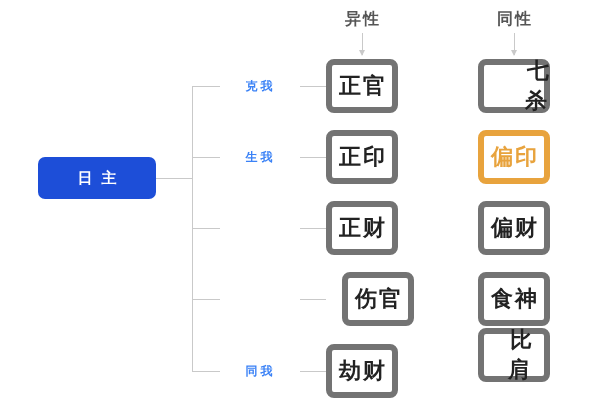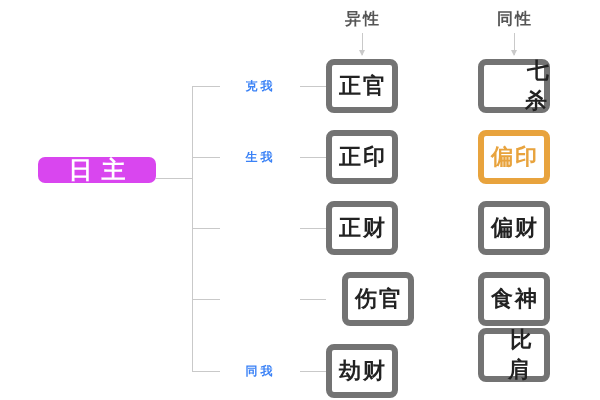--- a/index.html
+++ b/index.html
@@ -18,25 +18,25 @@
     width: 600px;
     height: 400px;
   }
 
   
   .root-node {
     position: absolute;
     left: 38px;
     top: 157px;
     width: 118px;
-    height: 26px;
-    background: #d946ef;
+    height: 42px;
+    background: #1d4ed8;
     border-radius: 7px;
     color: #ffffff;
-    font-size: 24px;
+    font-size: 15px;
     letter-spacing: 9px;
     text-indent: 9px;
     display: flex;
     align-items: center;
     justify-content: center;
     font-weight: bold;
   }
 
   
   .ln {

